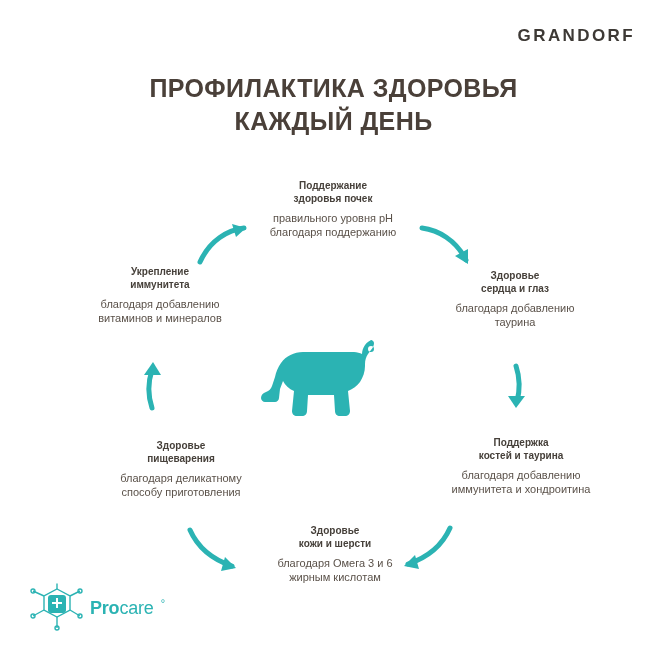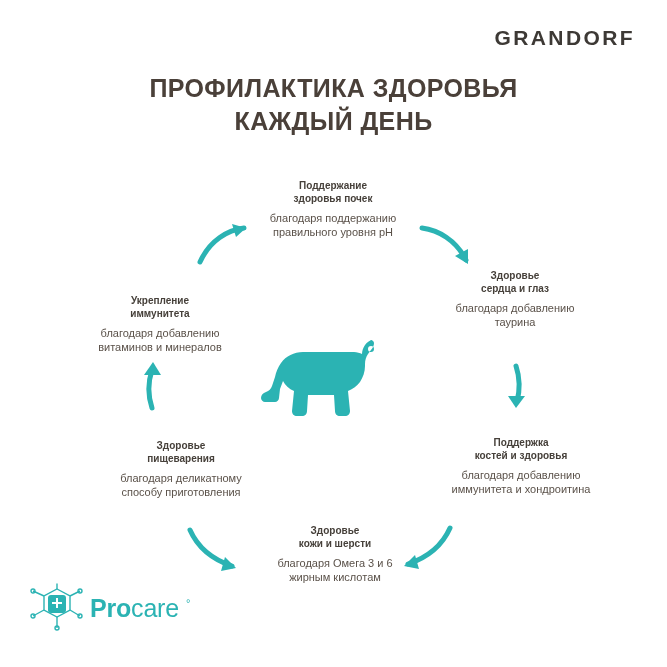--- a/index.html
+++ b/index.html
@@ -17,21 +17,21 @@
   }
   .page {
     position: relative;
     width: 667px;
     height: 667px;
   }
   .brand {
     position: absolute;
     top: 26px;
     right: 32px;
-    font-size: 21px;
+    font-size: 17px;
     letter-spacing: 2.4px;
     font-weight: 700;
     color: #3d3935;
     text-align: center;
   }
   .title {
     position: absolute;
     top: 72px;
     left: 0;
     width: 667px;
@@ -60,21 +60,21 @@
     font-size: 11px;
     line-height: 1.32;
     color: #5a5149;
   }
   
   #node-kidney  { top: 180px; left: 213px; width: 240px; }
   #node-heart   { top: 270px; left: 400px; width: 230px; }
   #node-joints  { top: 437px; left: 398px; width: 246px; text-align: center; }
   #node-skin    { top: 525px; left: 215px; width: 240px; }
   #node-digest  { top: 440px; left: 66px; width: 230px; }
-  #node-immune  { top: 266px; left: 48px; width: 224px; margin-top: 29px; }
+  #node-immune  { top: 266px; left: 48px; width: 224px; }
 
   .arrow {
     position: absolute;
     width: 56px;
     height: 56px;
     color: #2bb3b3;
   }
   .arrow svg { display: block; width: 100%; height: 100%; }
 
   #arrow-immune-kidney { top: 218px; left: 196px; }
@@ -102,21 +102,21 @@
     align-items: center;
     gap: 6px;
   }
   .procare .mol {
     width: 54px;
     height: 50px;
     color: #2bb3b3;
   }
   .procare .mol svg { display: block; width: 100%; height: 100%; }
   .procare .pc-text {
-    font-size: 25px;
+    font-size: 18px;
     font-weight: 700;
     color: #2bb3b3;
     letter-spacing: -0.2px;
   }
   .procare .pc-text .care { font-weight: 400; }
   .procare .pc-deg {
     font-size: 11px;
     color: #2bb3b3;
     align-self: flex-start;
     margin-top: 14px;
@@ -182,40 +182,40 @@
       <path d="M29 4 L20 17 L37 17 Z" fill="currentColor"></path>
     </svg>
   </div>
 
   <div class="node" id="node-kidney">
     <div class="node-title">
       <div>Поддержание</div>
       <div>здоровья почек</div>
     </div>
     <div class="node-sub">
+      <div>правильного уровня pH</div>
       <div>благодаря поддержанию</div>
-      <div>правильного уровня pH</div>
     </div>
   </div>
 
   <div class="node" id="node-heart">
     <div class="node-title">
       <div>Здоровье</div>
       <div>сердца и глаз</div>
     </div>
     <div class="node-sub">
       <div>благодаря добавлению</div>
       <div>таурина</div>
     </div>
   </div>
 
   <div class="node" id="node-joints">
     <div class="node-title">
       <div>Поддержка</div>
-      <div>костей и здоровья</div>
+      <div>костей и таурина</div>
     </div>
     <div class="node-sub">
       <div>благодаря добавлению</div>
       <div>иммунитета и хондроитина</div>
     </div>
   </div>
 
   <div class="node" id="node-skin">
     <div class="node-title">
       <div>Здоровье</div>

